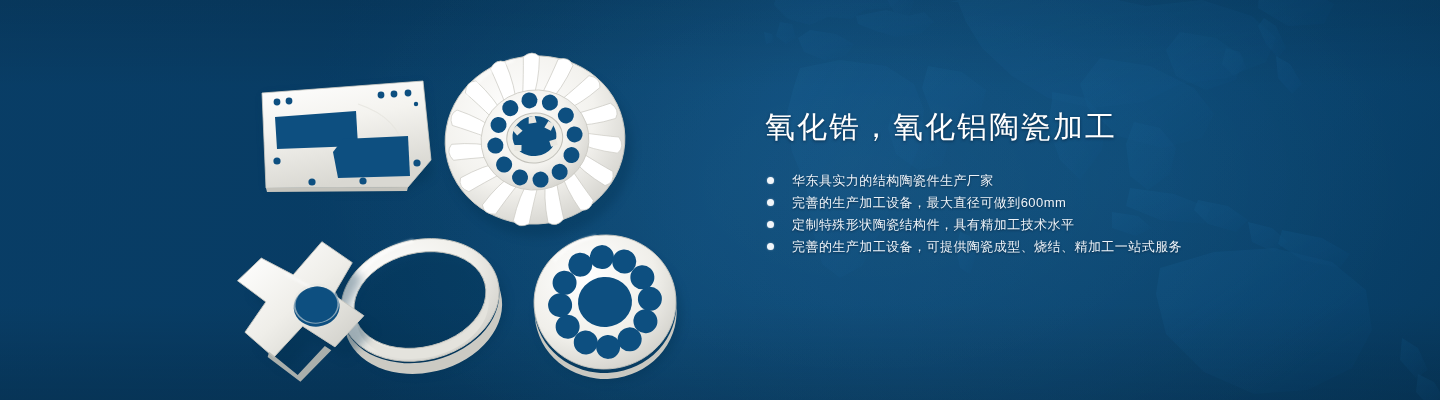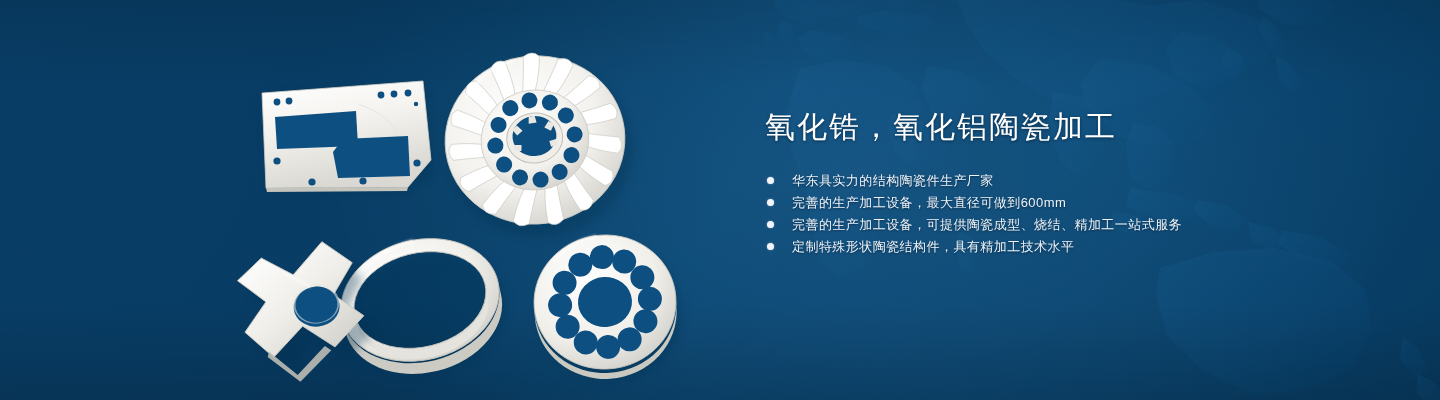--- a/index.html
+++ b/index.html
@@ -342,22 +342,22 @@
       <li class="bullet">
         <span class="dot"></span>
         <span class="btxt">华东具实力的结构陶瓷件生产厂家</span>
       </li>
       <li class="bullet">
         <span class="dot"></span>
         <span class="btxt">完善的生产加工设备，最大直径可做到600mm</span>
       </li>
       <li class="bullet">
         <span class="dot"></span>
-        <span class="btxt">完善的生产加工设备，可提供陶瓷成型、烧结、精加工一站式服务</span>
+        <span class="btxt">定制特殊形状陶瓷结构件，具有精加工技术水平</span>
       </li>
       <li class="bullet">
         <span class="dot"></span>
-        <span class="btxt">定制特殊形状陶瓷结构件，具有精加工技术水平</span>
+        <span class="btxt">完善的生产加工设备，可提供陶瓷成型、烧结、精加工一站式服务</span>
       </li>
     </ul>
   </div>
 
 </div>
 
 </body></html>

